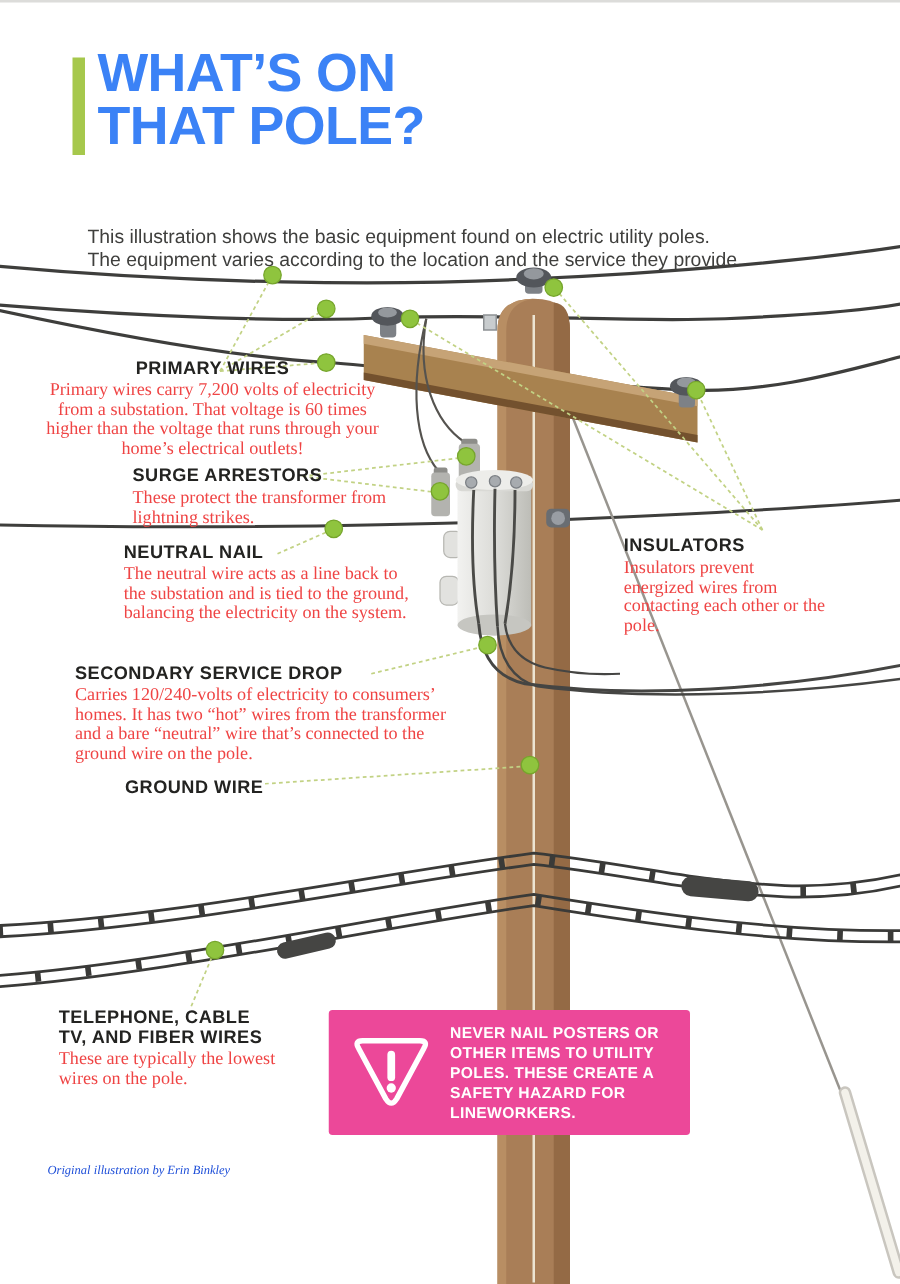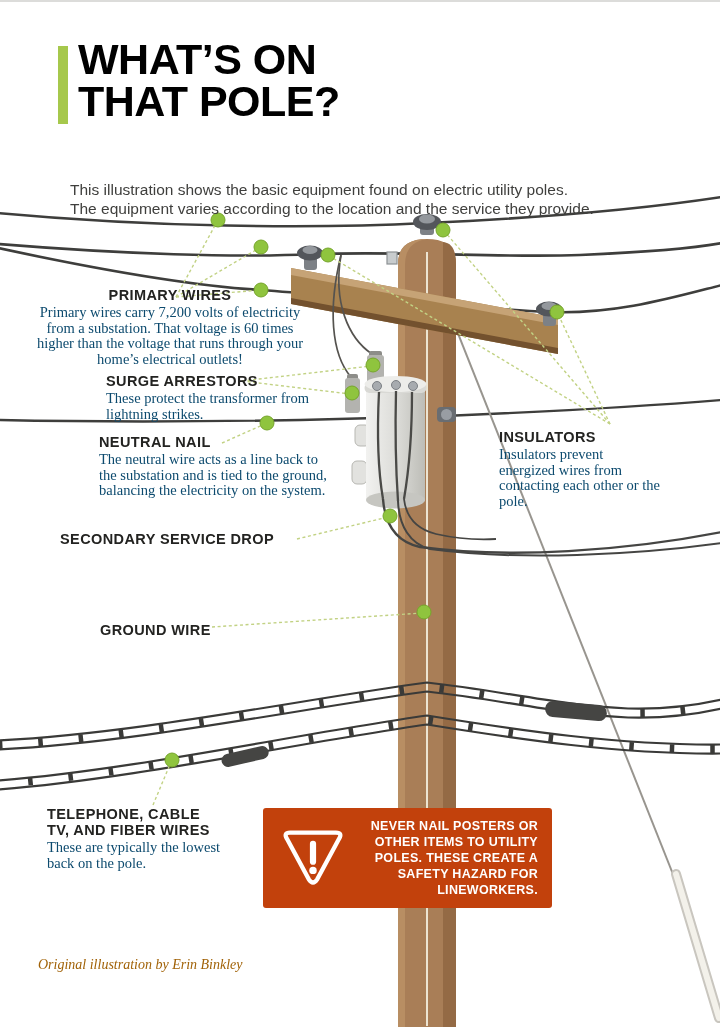--- a/index.html
+++ b/index.html
@@ -2,42 +2,42 @@
 <html><head>
 <meta charset="utf-8">
 <style>
   html,body{margin:0;padding:0;background:#ffffff;}
   .page{position:relative;width:720px;height:1027px;background:#ffffff;overflow:hidden;
         font-family:"Liberation Sans",sans-serif;color:#232321;border-top:2px solid #dcdcda;}
   .layer{position:absolute;left:0;top:0;}
   
   .accent-bar{position:absolute;left:58px;top:44px;width:10px;height:78px;background:#a6c84c;}
   .title{position:absolute;left:78px;top:36px;font-size:43px;line-height:42px;font-weight:700;
-         letter-spacing:-0.5px;color:#000000;}
+         letter-spacing:-0.5px;color:#3b82f6;}
   .subtitle{position:absolute;left:70px;top:130px;font-size:15.5px;line-height:19px;color:#3f3f3d;margin-top:48px;}
   
   .callout{position:absolute;}
   .callout h3{margin:0 0 2px 0;font-size:14.5px;font-weight:700;letter-spacing:.4px;color:#232321;}
-  .callout p{margin:0;font-family:"Liberation Serif",serif;font-size:14.5px;line-height:15.6px;color:#0c4a6e;}
+  .callout p{margin:0;font-family:"Liberation Serif",serif;font-size:14.5px;line-height:15.6px;color:#ef4444;}
   .co-primary{left:36px;top:285px;width:268px;text-align:center;}
   .co-surge{left:81px;top:371px;width:205px;margin-left:25px;}
   .co-neutral{left:99px;top:432px;width:238px;}
   .co-secondary{left:60px;top:529px;width:314px;}
   .co-ground{left:100px;top:620px;width:254px;}
   .co-insulators{right:59px;top:427px;width:162px;text-align:left;}
   .co-telephone{left:47px;top:804px;width:174px;}
   
-  .warning-box{position:absolute;left:263px;top:806px;width:289px;height:100px;background:#c2410c;
-               border-radius:3px;display:flex;align-items:center;text-align:right;}
+  .warning-box{position:absolute;left:263px;top:806px;width:289px;height:100px;background:#ec4899;
+               border-radius:3px;display:flex;align-items:center;}
   .warn-tri{width:62px;height:58px;margin-left:19px;flex:0 0 auto;}
   .warn-text{width:178px;margin-left:16px;color:#ffffff;font-size:12.5px;font-weight:700;
              line-height:16px;letter-spacing:.3px;}
   
-  .credit{position:absolute;left:38px;top:955px;font-family:"Liberation Serif",serif;
-          font-style:italic;font-size:14px;color:#a16207;}
+  .credit{position:absolute;left:38px;top:929px;font-family:"Liberation Serif",serif;
+          font-style:italic;font-size:10px;color:#1d4ed8;}
 </style>
 </head>
 <body>
 
 <div class="page">
 
   <svg class="layer" width="720" height="1027" viewBox="0 0 720 1027">
     <defs>
       <linearGradient id="tf" x1="0" y1="0" x2="1" y2="0">
         <stop offset="0" stop-color="#f2f2f0"></stop>
@@ -196,31 +196,32 @@
   <div class="callout co-surge">
     <h3>SURGE ARRESTORS</h3>
     <p>These protect the transformer from lightning strikes.</p>
   </div>
   <div class="callout co-neutral">
     <h3>NEUTRAL NAIL</h3>
     <p>The neutral wire acts as a line back to the substation and is tied to the ground, balancing the electricity on the system.</p>
   </div>
   <div class="callout co-secondary">
     <h3>SECONDARY SERVICE DROP</h3>
+    <p>Carries 120/240-volts of electricity to consumers’ homes. It has two “hot” wires from the transformer and a bare “neutral” wire that’s connected to the ground wire on the pole.</p>
   </div>
   <div class="callout co-ground">
     <h3>GROUND WIRE</h3>
   </div>
   <div class="callout co-insulators">
     <h3>INSULATORS</h3>
     <p>Insulators prevent energized wires from contacting each other or the pole.</p>
   </div>
   <div class="callout co-telephone">
     <h3>TELEPHONE, CABLE TV, AND FIBER WIRES</h3>
-    <p>These are typically the lowest back on the pole.</p>
+    <p>These are typically the lowest wires on the pole.</p>
   </div>
 
   <div class="warning-box">
     <svg class="warn-tri" viewBox="0 0 100 92">
       <path d="M13,5 L87,5 Q98,5 92,15 L57,80 Q50,91 43,80 L8,15 Q2,5 13,5 Z" fill="none" stroke="#ffffff" stroke-width="7" stroke-linejoin="round"></path>
       <line x1="50" y1="23" x2="50" y2="52" stroke="#ffffff" stroke-width="10" stroke-linecap="round"></line>
       <circle cx="50" cy="66" r="6" fill="#ffffff"></circle>
     </svg>
     <div class="warn-text">NEVER NAIL POSTERS OR OTHER ITEMS TO UTILITY POLES. THESE CREATE A SAFETY HAZARD FOR LINEWORKERS.</div>
   </div>

